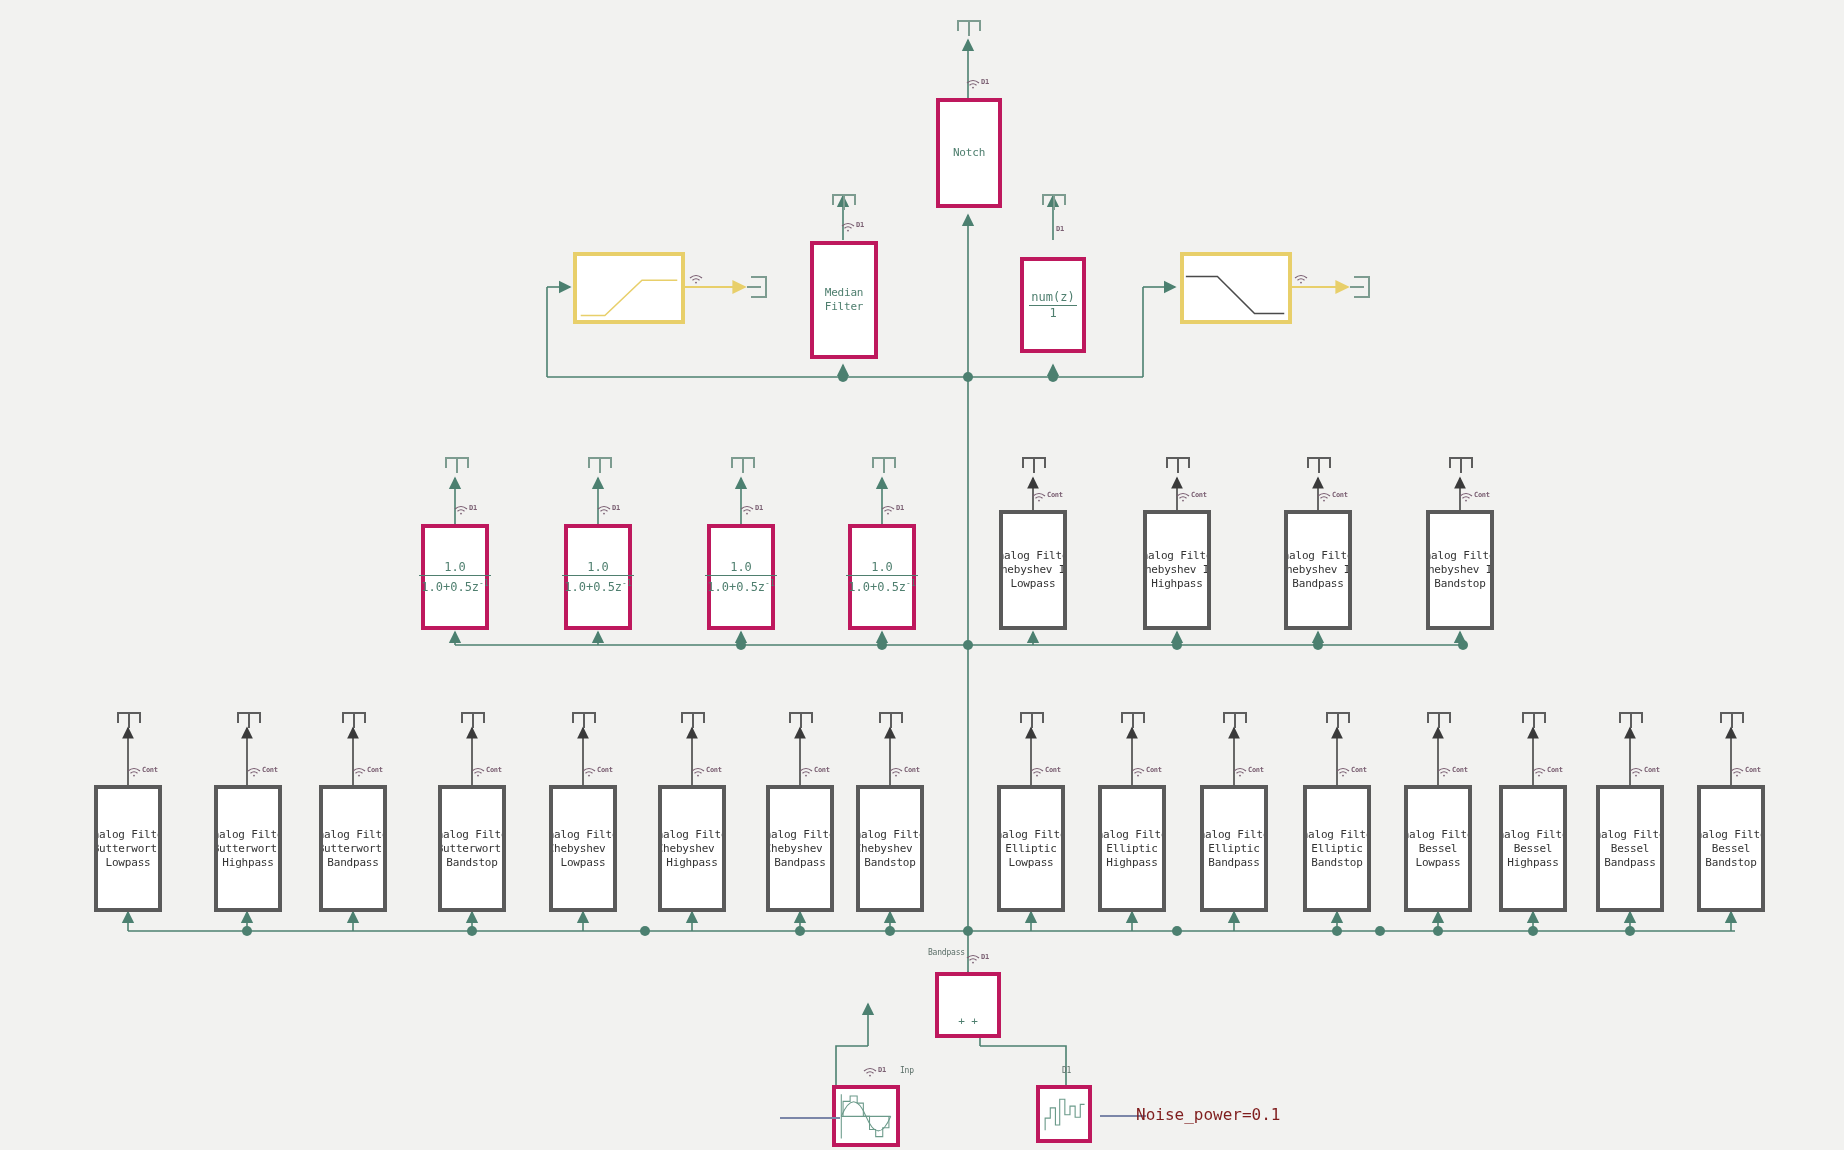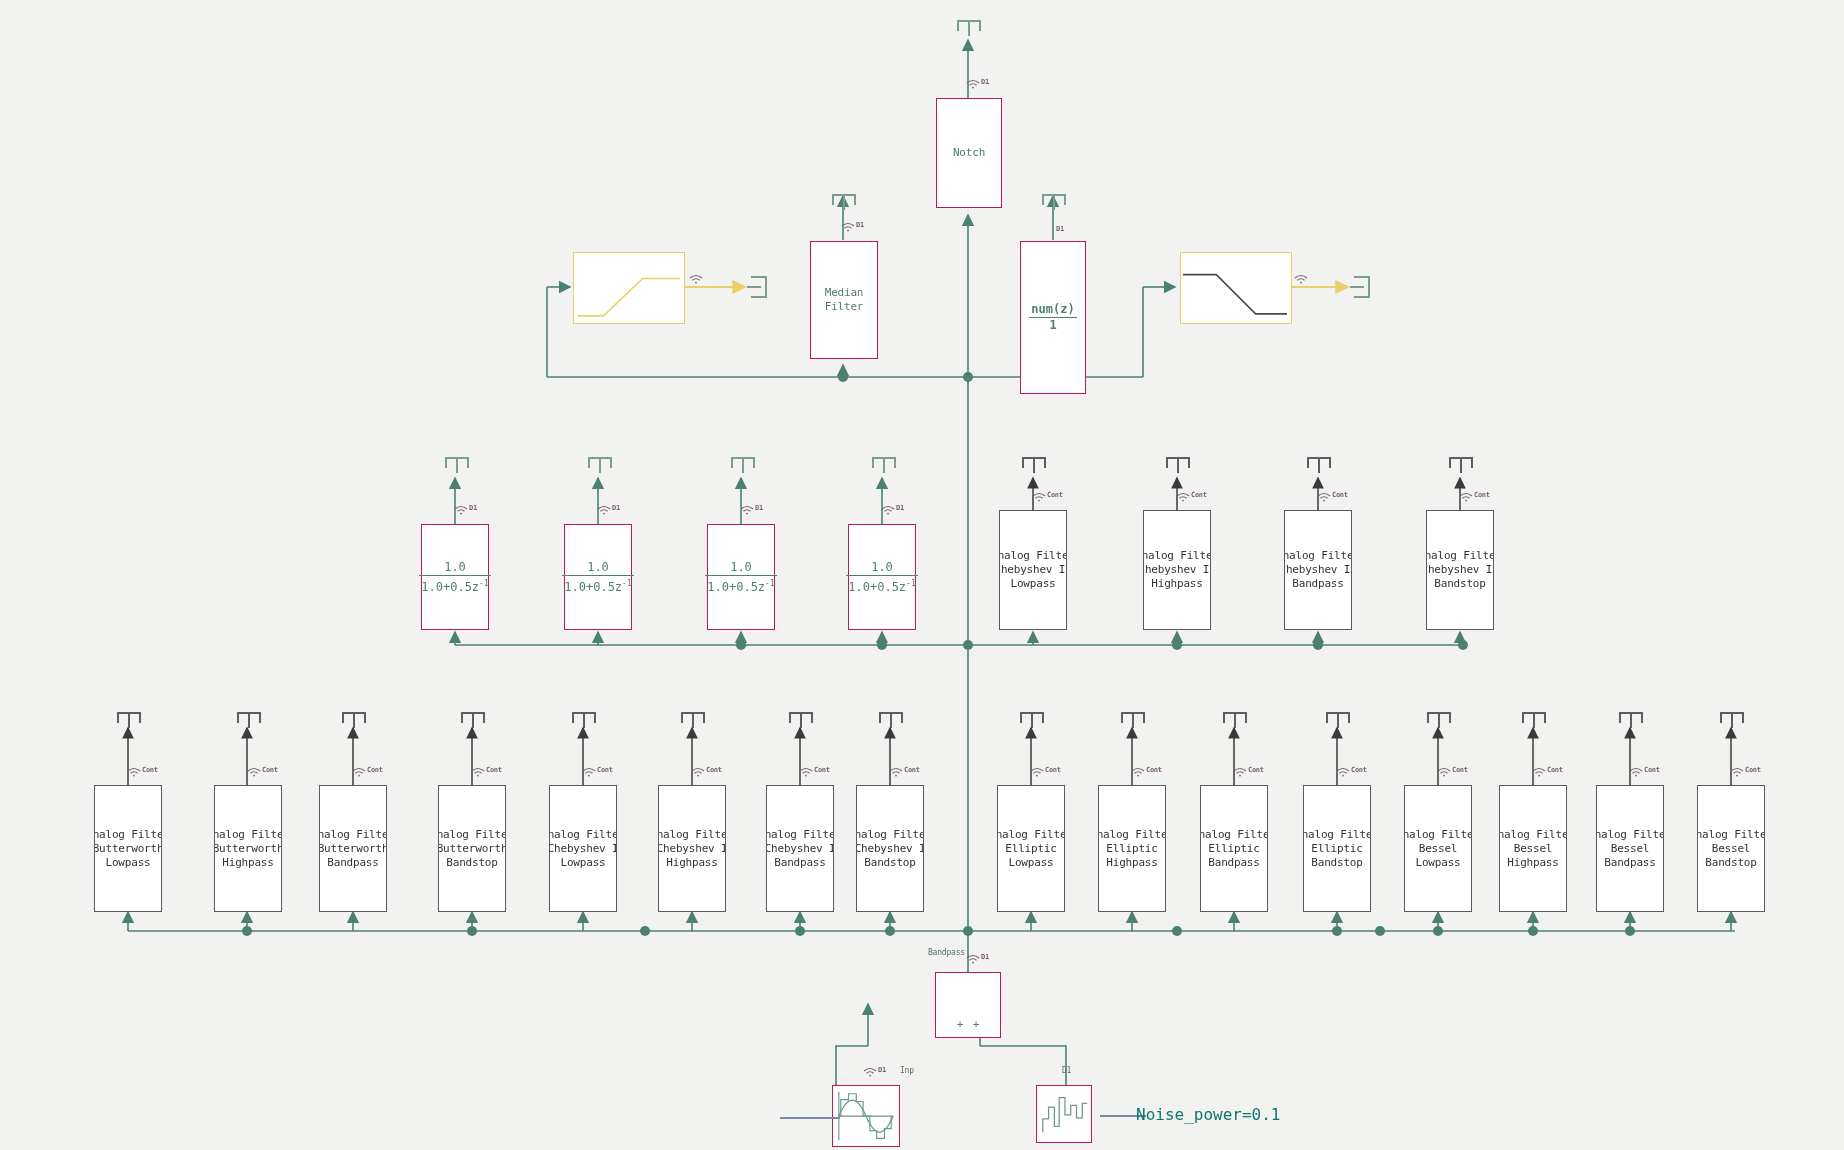--- a/index.html
+++ b/index.html
@@ -6,21 +6,21 @@
   body{
     width:1844px;height:1150px;position:relative;overflow:hidden;
     font-family:"DejaVu Sans Mono","Liberation Mono",monospace;
     color:#3d6b5c;
   }
   #canvas{position:absolute;inset:0;}
   svg.wires{position:absolute;left:0;top:0;width:1844px;height:1150px;pointer-events:none;}
 
   
   .blk{
-    position:absolute;background:#ffffff;border:1px solid #be185d;
+    position:absolute;background:#ffffff;border:4px solid #be185d;
     box-sizing:border-box;display:flex;align-items:center;justify-content:center;
     overflow:visible;
   }
   .blk .lbl{
     font-size:11px;line-height:14px;text-align:center;color:#4f7f6f;
     white-space:pre;letter-spacing:-0.2px;
   }
   .blk.dark{border-color:#5a5a5a;}
   .blk.dark .lbl{color:#333;}
   .blk.hl{border-color:#e8cf6a;}
@@ -58,21 +58,21 @@
   
   .wifi{position:absolute;display:flex;align-items:flex-start;gap:1px;}
   .wifi svg{display:block;}
   .wifi .wtxt{font-size:7px;line-height:7px;color:#7a5f72;font-weight:bold;letter-spacing:-0.3px;}
 
   
   .sig{position:absolute;font-size:8px;color:#5b6f68;letter-spacing:-0.2px;}
 
   
   .anno{position:absolute;font-size:16px;line-height:21px;color:#2b3f6b;white-space:pre;}
-  .anno.blue{color:#0f766e;}
+  .anno.blue{color:#7f1d1d;}
 
   
   .glyph{position:absolute;inset:0;}
   .sumsigns{position:absolute;left:0;right:0;bottom:6px;display:flex;
             justify-content:space-around;padding:0 16px;box-sizing:border-box;
             font-size:11px;color:#4f7f6f;}
 </style>
 </head>
 <body>
 
@@ -251,21 +251,21 @@
       </svg>
     <span class="wtxt">D1</span>
   </div>
   <div class="term" style="left:832px;top:194px;">
     <i class="tb"></i>
       <i class="l1"></i>
       <i class="l2"></i>
       <i class="st"></i>
   </div>
 
-  <div class="blk" style="left:1020px;top:241px;width:66px;height:153px;font-weight:bold;">
+  <div class="blk" style="left:1020px;top:257px;width:66px;height:96px;">
     <span class="frac">
       <span class="num">num(z)</span>
       <span class="den">1</span>
     </span>
   </div>
   <div class="wifi" style="left:1056px;top:226px;">
     <span class="wtxt">D1</span>
   </div>
   <div class="term" style="left:1042px;top:194px;">
     <i class="tb"></i>

